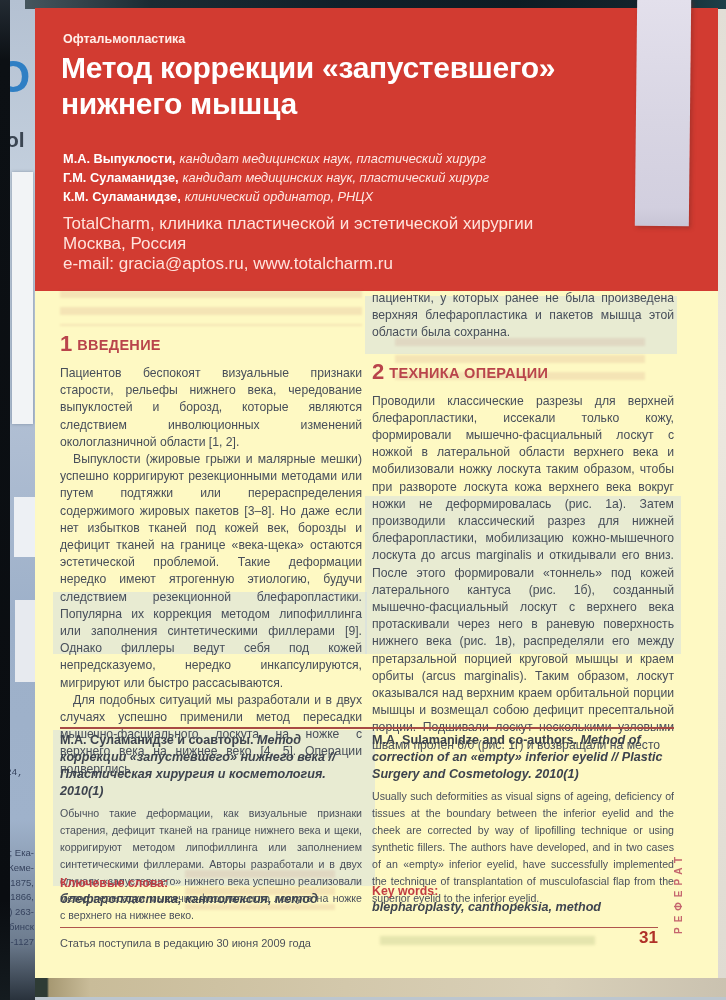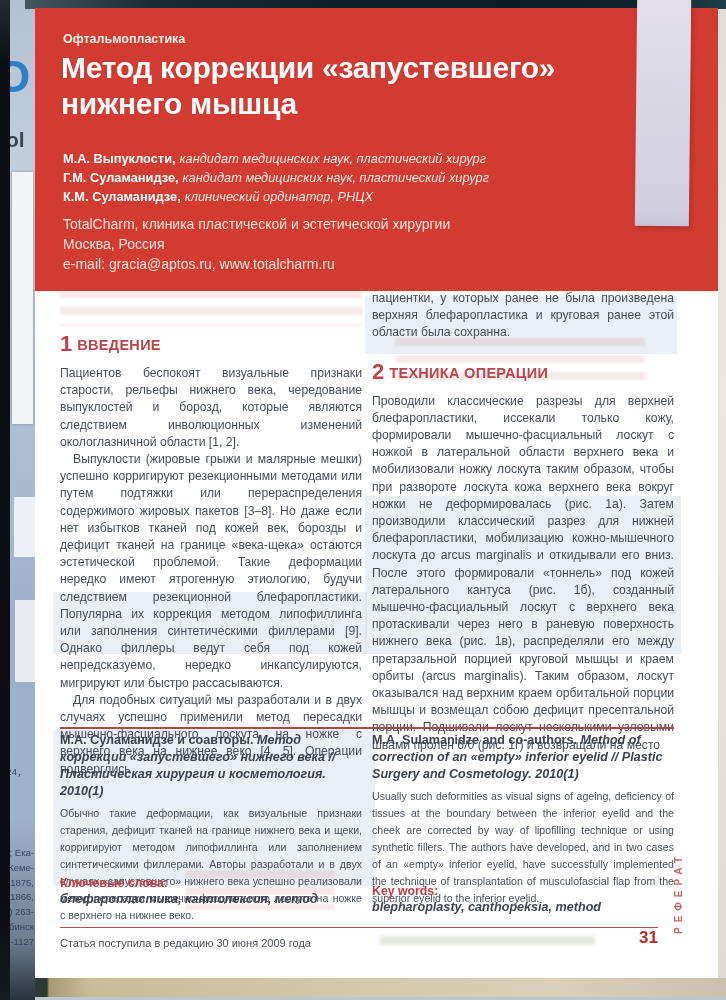--- a/index.html
+++ b/index.html
@@ -21,31 +21,31 @@
   .edge-list{position:absolute;right:1px;top:846px;text-align:right;font-size:9.5px;line-height:14.8px;color:#36435e;white-space:nowrap;}
 
   .top-bar{position:absolute;left:25px;top:0;width:701px;height:9px;
     background:linear-gradient(90deg,#46565e 0,#1b2b33 18%,#10202a 45%,#0d1c24 70%,#13242c 88%,#1d4049 100%);}
   .right-edge{position:absolute;left:718px;top:9px;width:8px;height:969px;
     background:linear-gradient(180deg,#e2ded6 0,#ece8df 40%,#dfdbd2 100%);}
   .bottom-strip{position:absolute;left:35px;top:978px;width:691px;height:19px;
     background:linear-gradient(90deg,#2e3b35 0,#2e3b35 12px,#a69872 14px,#c9bc99 8%,#d3c8ab 45%,#d9d0b8 75%,#cac2b0 100%);}
 
   
-  .page{position:absolute;left:35px;top:8px;width:683px;height:970px;background:#ffffff;}
+  .page{position:absolute;left:35px;top:8px;width:683px;height:970px;background:#fef9c3;}
 
   
   .masthead{position:absolute;left:0;top:0;width:683px;height:283px;background:#d23b31;}
   .category{position:absolute;left:28px;top:24px;font-size:12.5px;font-weight:bold;color:#ffefe9;}
   .title{position:absolute;left:26px;top:42px;margin:0;font-size:30px;line-height:36px;font-weight:bold;color:#ffffff;letter-spacing:-.3px;}
   .title span{display:block;}
   .authors{position:absolute;left:28px;top:141px;font-size:12.8px;line-height:19px;color:#ffffff;}
   .authors .name{font-weight:bold;margin-right:4px;}
   .authors .role{font-style:italic;color:#ffe9e4;}
-  .affil{position:absolute;left:28px;top:206px;font-size:14px;line-height:20px;color:#ffe3dc;}
+  .affil{position:absolute;left:28px;top:206px;font-size:17px;line-height:20px;color:#ffe3dc;}
 
   .bookmark{position:absolute;left:601px;top:-9px;width:54px;height:227px;
     background:linear-gradient(180deg,#e3e0ec 0,#d8d5e3 55%,#d2cfdf 92%,#c8c5d6 100%);
     transform:rotate(.6deg);box-shadow:2px 2px 4px rgba(120,40,35,.45);}
 
   
   .tint{position:absolute;background:rgba(202,218,231,.42);}
   .ghost{background:repeating-linear-gradient(180deg,rgba(178,86,84,.12) 0 8px,rgba(178,86,84,0) 8px 17px);filter:blur(1.2px);}
   .ghost-green{position:absolute;background:rgba(128,148,92,.20);filter:blur(1.5px);}
 
@@ -154,21 +154,21 @@
       <div class="ghost-a ghost"></div>
       <h2 class="sec-head">
         <span class="sec-num">1</span><span class="sec-title">ВВЕДЕНИЕ</span>
       </h2>
       <p class="bp">Пациентов беспокоят визуальные признаки старости, рельефы нижнего века, чередование выпуклостей и борозд, которые являются следствием инволюционных изменений окологлазничной области [1, 2].</p>
       <p class="bp indent">Выпуклости (жировые грыжи и малярные мешки) успешно корригируют резекционными методами или путем подтяжки или перераспределения содержимого жировых пакетов [3–8]. Но даже если нет избытков тканей под кожей век, борозды и дефицит тканей на границе «века-щека» остаются эстетической проблемой. Такие деформации нередко имеют ятрогенную этиологию, будучи следствием резекционной блефаропластики. Популярна их коррекция методом липофиллинга или заполнения синтетическими филлерами [9]. Однако филлеры ведут себя под кожей непредсказуемо, нередко инкапсулируются, мигрируют или быстро рассасываются.</p>
       <p class="bp indent">Для подобных ситуаций мы разработали и в двух случаях успешно применили метод пересадки мышечно-фасциального лоскута на ножке с верхнего века на нижнее веко [4, 5]. Операции подверглись</p>
     </section>
 
     <section class="col col-right">
-      <p class="bp">пациентки, у которых ранее не была произведена верхняя блефаропластика и круговая ранее этой области была сохранна.</p>
+      <p class="bp">пациентки, у которых ранее не была произведена верхняя блефаропластика и пакетов мышца этой области была сохранна.</p>
       <div class="h2-gap"></div>
       <h2 class="sec-head">
         <span class="sec-num">2</span><span class="sec-title">ТЕХНИКА ОПЕРАЦИИ</span>
       </h2>
       <p class="bp">Проводили классические разрезы для верхней блефаропластики, иссекали только кожу, формировали мышечно-фасциальный лоскут с ножкой в латеральной области верхнего века и мобилизовали ножку лоскута таким образом, чтобы при развороте лоскута кожа верхнего века вокруг ножки не деформировалась (рис. 1а). Затем производили классический разрез для нижней блефаропластики, мобилизацию кожно-мышечного лоскута до arcus marginalis и откидывали его вниз. После этого формировали «тоннель» под кожей латерального кантуса (рис. 1б), созданный мышечно-фасциальный лоскут с верхнего века протаскивали через него в раневую поверхность нижнего века (рис. 1в), распределяли его между претарзальной порцией круговой мышцы и краем орбиты (arcus marginalis). Таким образом, лоскут оказывался над верхним краем орбитальной порции мышцы и возмещал собою дефицит пресептальной порции. Подшивали лоскут несколькими узловыми швами пролен 6/0 (рис. 1г) и возвращали на место</p>
     </section>
 
     <div class="rule rule-top"></div>
 
     <div class="abs abs-ru">

